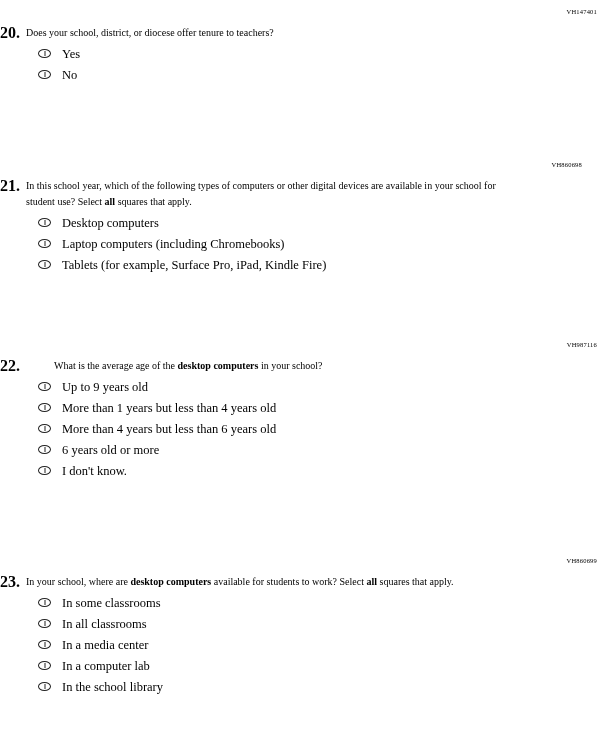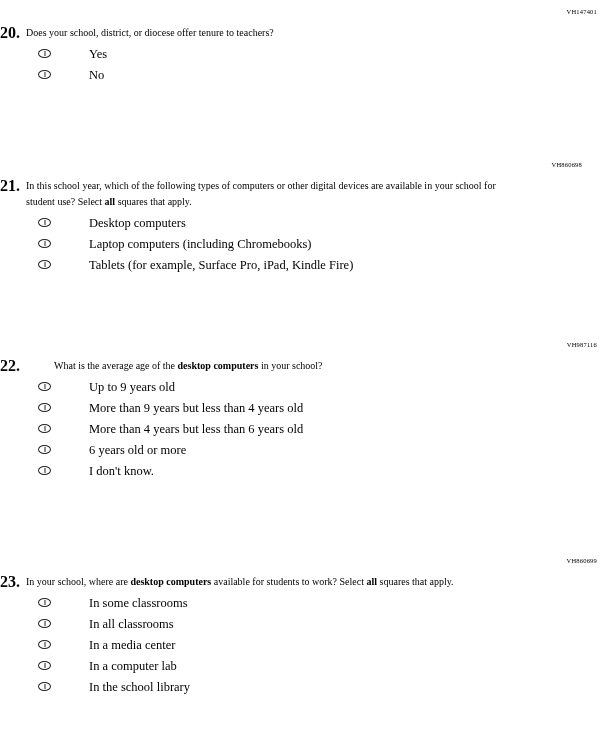--- a/index.html
+++ b/index.html
@@ -54,21 +54,20 @@
     max-width: 500px;
   }
   .qtext b { font-weight: bold; }
   .options {
     margin-top: 6px;
   }
   .opt {
     display: flex;
     align-items: flex-start;
     margin-bottom: 7px;
-    gap: 27px;
   }
   .opt-bullet {
     width: 14px;
     min-width: 14px;
     height: 14px;
     margin-left: 38px;
     margin-right: 10px;
     position: relative;
     top: 2px;
   }
@@ -159,21 +158,21 @@
           <div class="opt">
             <div class="opt-bullet">
               <div class="bullet-shape"></div>
             </div>
             <div class="opt-label">Up to 9 years old</div>
           </div>
           <div class="opt">
             <div class="opt-bullet">
               <div class="bullet-shape"></div>
             </div>
-            <div class="opt-label">More than 9 years but less than 4 years old</div>
+            <div class="opt-label">More than 1 years but less than 4 years old</div>
           </div>
           <div class="opt">
             <div class="opt-bullet">
               <div class="bullet-shape"></div>
             </div>
             <div class="opt-label">More than 4 years but less than 6 years old</div>
           </div>
           <div class="opt">
             <div class="opt-bullet">
               <div class="bullet-shape"></div>

